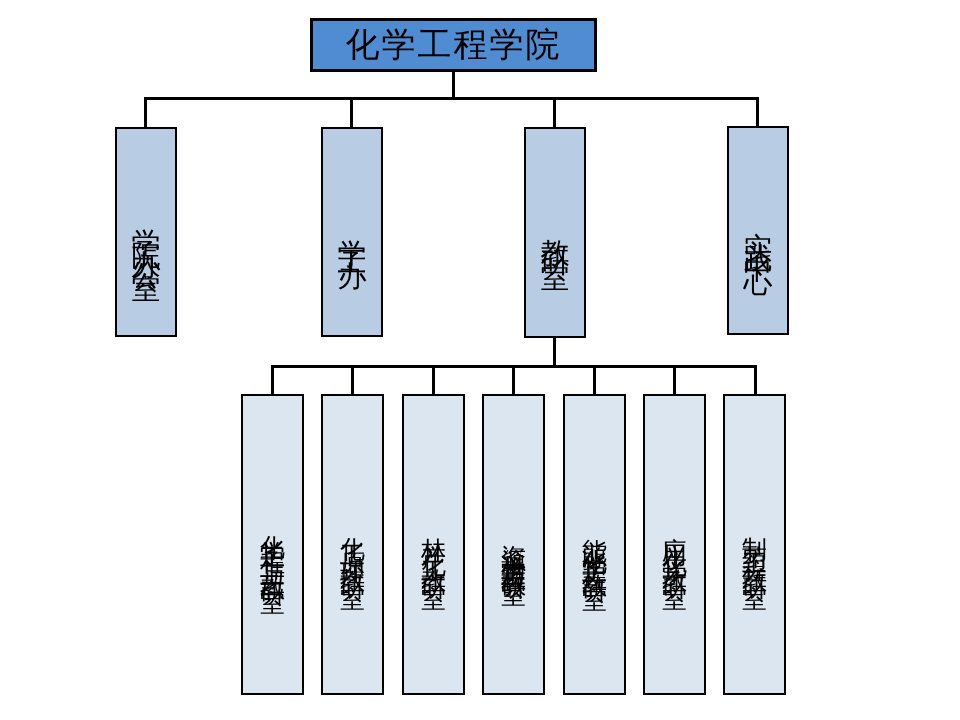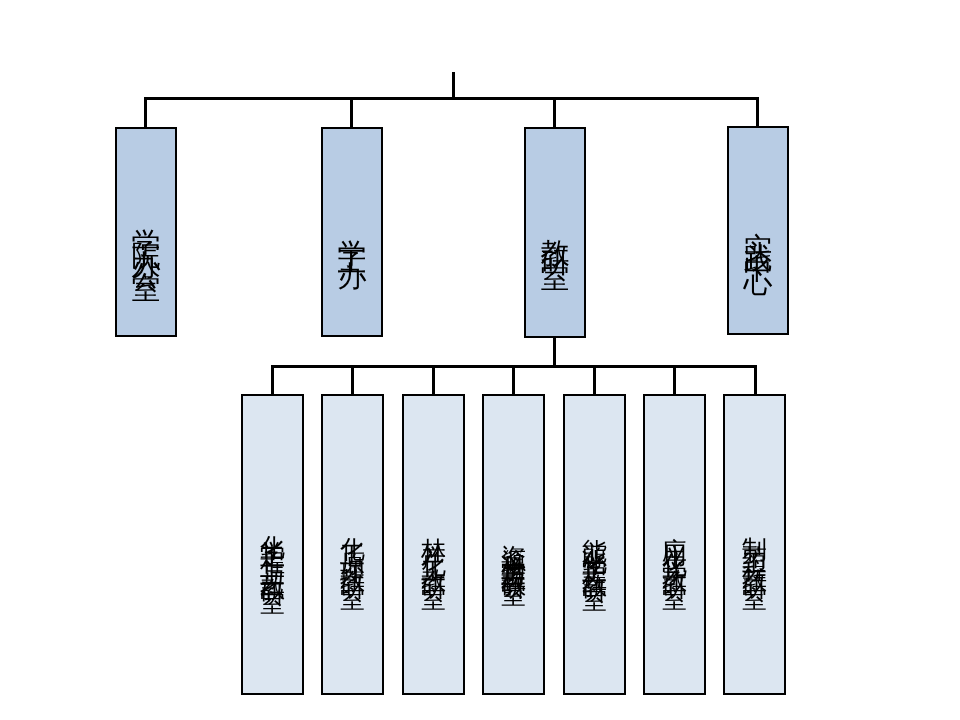--- a/index.html
+++ b/index.html
@@ -51,20 +51,23 @@
   .line {
     position: absolute;
     background: var(--line-color, #000);
   }
 </style>
 </head>
 <body>
 
 <div id="canvas">
 
+  <div class="box root" style="left:310px; top:18px; width:287px; height:54px;">
+    <span>化学工程学院</span>
+  </div>
 
   <div class="line" style="left:452px; top:72px; width:3px; height:27px;"></div>
   <div class="line" style="left:145px; top:97px; width:614px; height:3px;"></div>
   <div class="line" style="left:144px; top:97px; width:3px; height:30px;"></div>
   <div class="line" style="left:350px; top:97px; width:3px; height:30px;"></div>
   <div class="line" style="left:553px; top:97px; width:3px; height:30px;"></div>
   <div class="line" style="left:756px; top:97px; width:3px; height:30px;"></div>
 
   <div class="box l2" style="left:115px; top:127px; width:62px; height:210px;">
     <span class="vtext">学院办公室</span>

